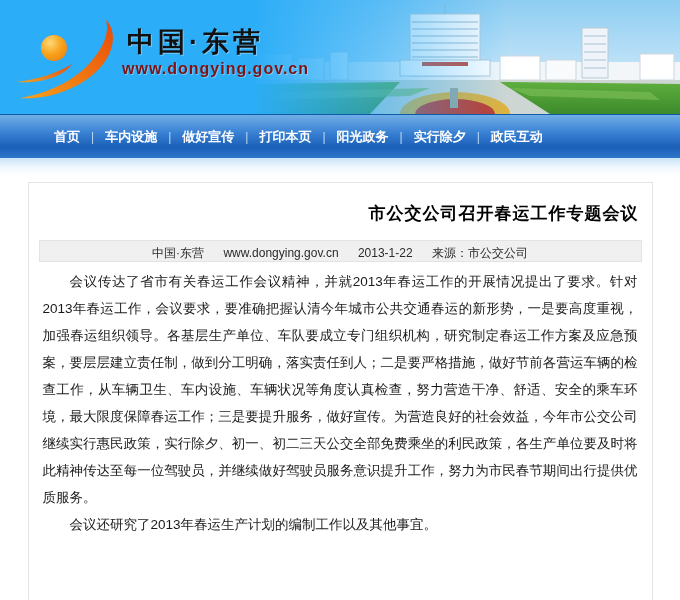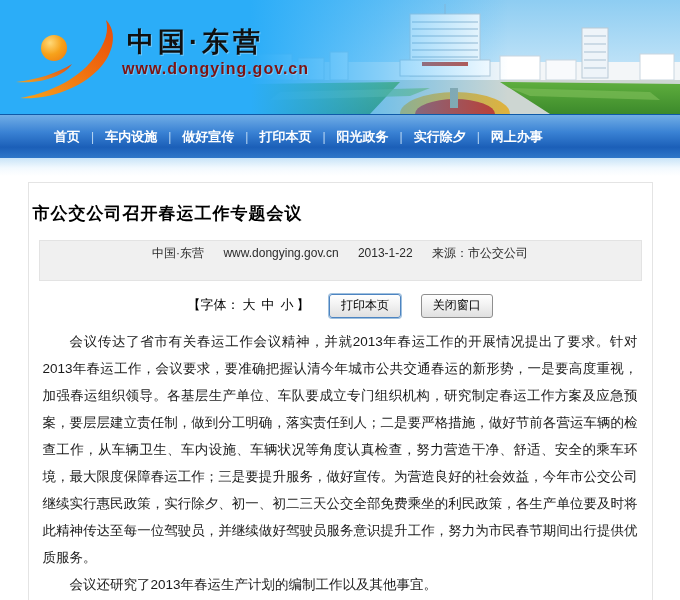--- a/index.html
+++ b/index.html
@@ -40,25 +40,25 @@
     padding:0 6px; cursor:pointer; white-space:nowrap;
   }
   .nav-sep { color:#bcd9f4; font-size:12px; padding:0 5px; }
   .sub-fade { height:18px; background:linear-gradient(to bottom, #c9e4f8 0%, #f2f9fe 55%, #ffffff 100%); }
   
   .content {
     width:625px; margin:6px auto 0; background:#ffffff;
     border:1px solid #e4e4e4; height:430px; overflow:hidden;
   }
   .article-title {
-    text-align:left; font-size:17px; font-weight:bold; color:#000000;
-    padding:19px 4px 15px; margin:0; letter-spacing:1px;
+    text-align:right; font-size:17px; font-weight:bold; color:#000000;
+    padding:19px 13px 15px; margin:0; letter-spacing:1px;
   }
   .meta-bar {
-    margin:0 10px; height:41px; line-height:24px;
+    margin:0 10px; height:22px; line-height:24px;
     background:#f0f0f0; border:1px solid #e3e3e3;
     text-align:center; font-size:12px; color:#2b2b2b; white-space:nowrap;
   }
   .meta-bar span { margin:0 8px; }
   .controls {
     text-align:center; margin:13px 0 4px; font-size:13px; color:#000;
   }
   .font-link { cursor:pointer; margin:0 3px; color:#000; text-decoration:none; }
   .btn {
     display:inline-block; font-size:12px; color:#000;
@@ -166,39 +166,34 @@
   <a class="nav-item">车内设施</a>
   <span class="nav-sep">|</span>
   <a class="nav-item">做好宣传</a>
   <span class="nav-sep">|</span>
   <a class="nav-item">打印本页</a>
   <span class="nav-sep">|</span>
   <a class="nav-item">阳光政务</a>
   <span class="nav-sep">|</span>
   <a class="nav-item">实行除夕</a>
   <span class="nav-sep">|</span>
-  <a class="nav-item">网上办事</a>
+  <a class="nav-item">政民互动</a>
 </div>
 <div class="sub-fade"></div>
 
 <div class="content">
   <h1 class="article-title">市公交公司召开春运工作专题会议</h1>
 
   <div class="meta-bar">
     <span>中国·东营</span>
     <span>www.dongying.gov.cn</span>
     <span>2013-1-22</span>
     <span>来源：市公交公司</span>
   </div>
 
-  <div class="controls">
-    <span>【字体：</span><a class="font-link">大</a><a class="font-link">中</a><a class="font-link">小</a><span>】</span>
-    <button class="btn btn-default">打印本页</button>
-    <button class="btn">关闭窗口</button>
-  </div>
 
   <div class="article-body">
     <p>会议传达了省市有关春运工作会议精神，并就2013年春运工作的开展情况提出了要求。针对2013年春运工作，会议要求，要准确把握认清今年城市公共交通春运的新形势，一是要高度重视，加强春运组织领导。各基层生产单位、车队要成立专门组织机构，研究制定春运工作方案及应急预案，要层层建立责任制，做到分工明确，落实责任到人；二是要严格措施，做好节前各营运车辆的检查工作，从车辆卫生、车内设施、车辆状况等角度认真检查，努力营造干净、舒适、安全的乘车环境，最大限度保障春运工作；三是要提升服务，做好宣传。为营造良好的社会效益，今年市公交公司继续实行惠民政策，实行除夕、初一、初二三天公交全部免费乘坐的利民政策，各生产单位要及时将此精神传达至每一位驾驶员，并继续做好驾驶员服务意识提升工作，努力为市民春节期间出行提供优质服务。</p>
     <p>会议还研究了2013年春运生产计划的编制工作以及其他事宜。</p>
 
   </div>
 
 </div>
 
 </body></html>

